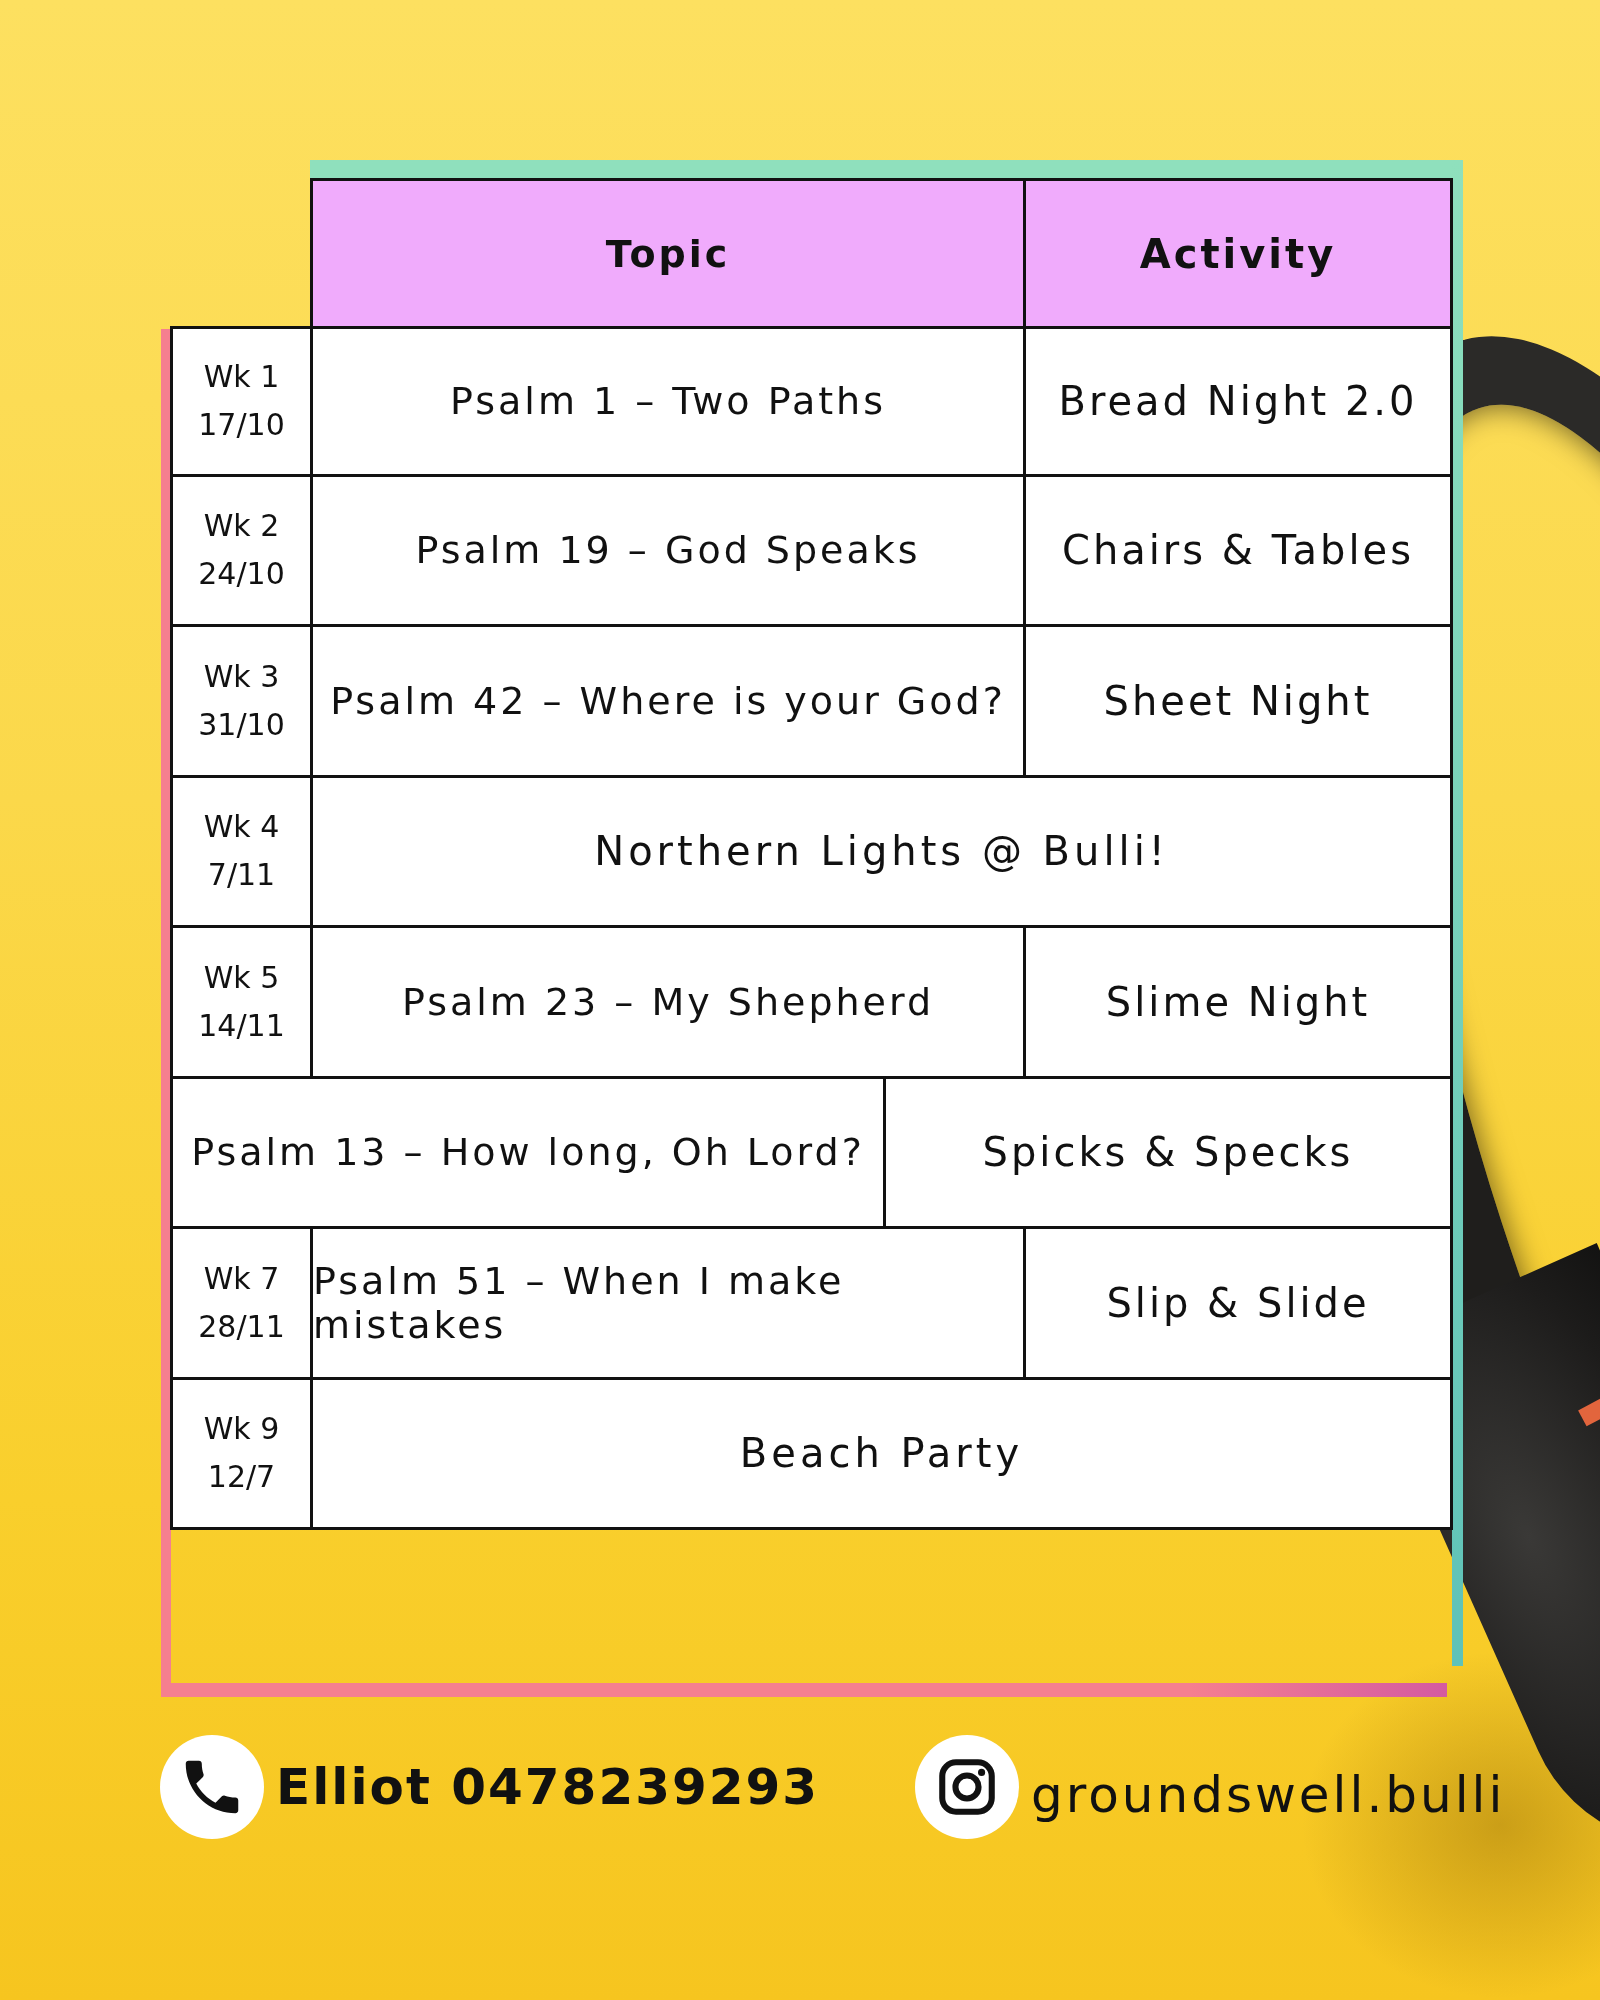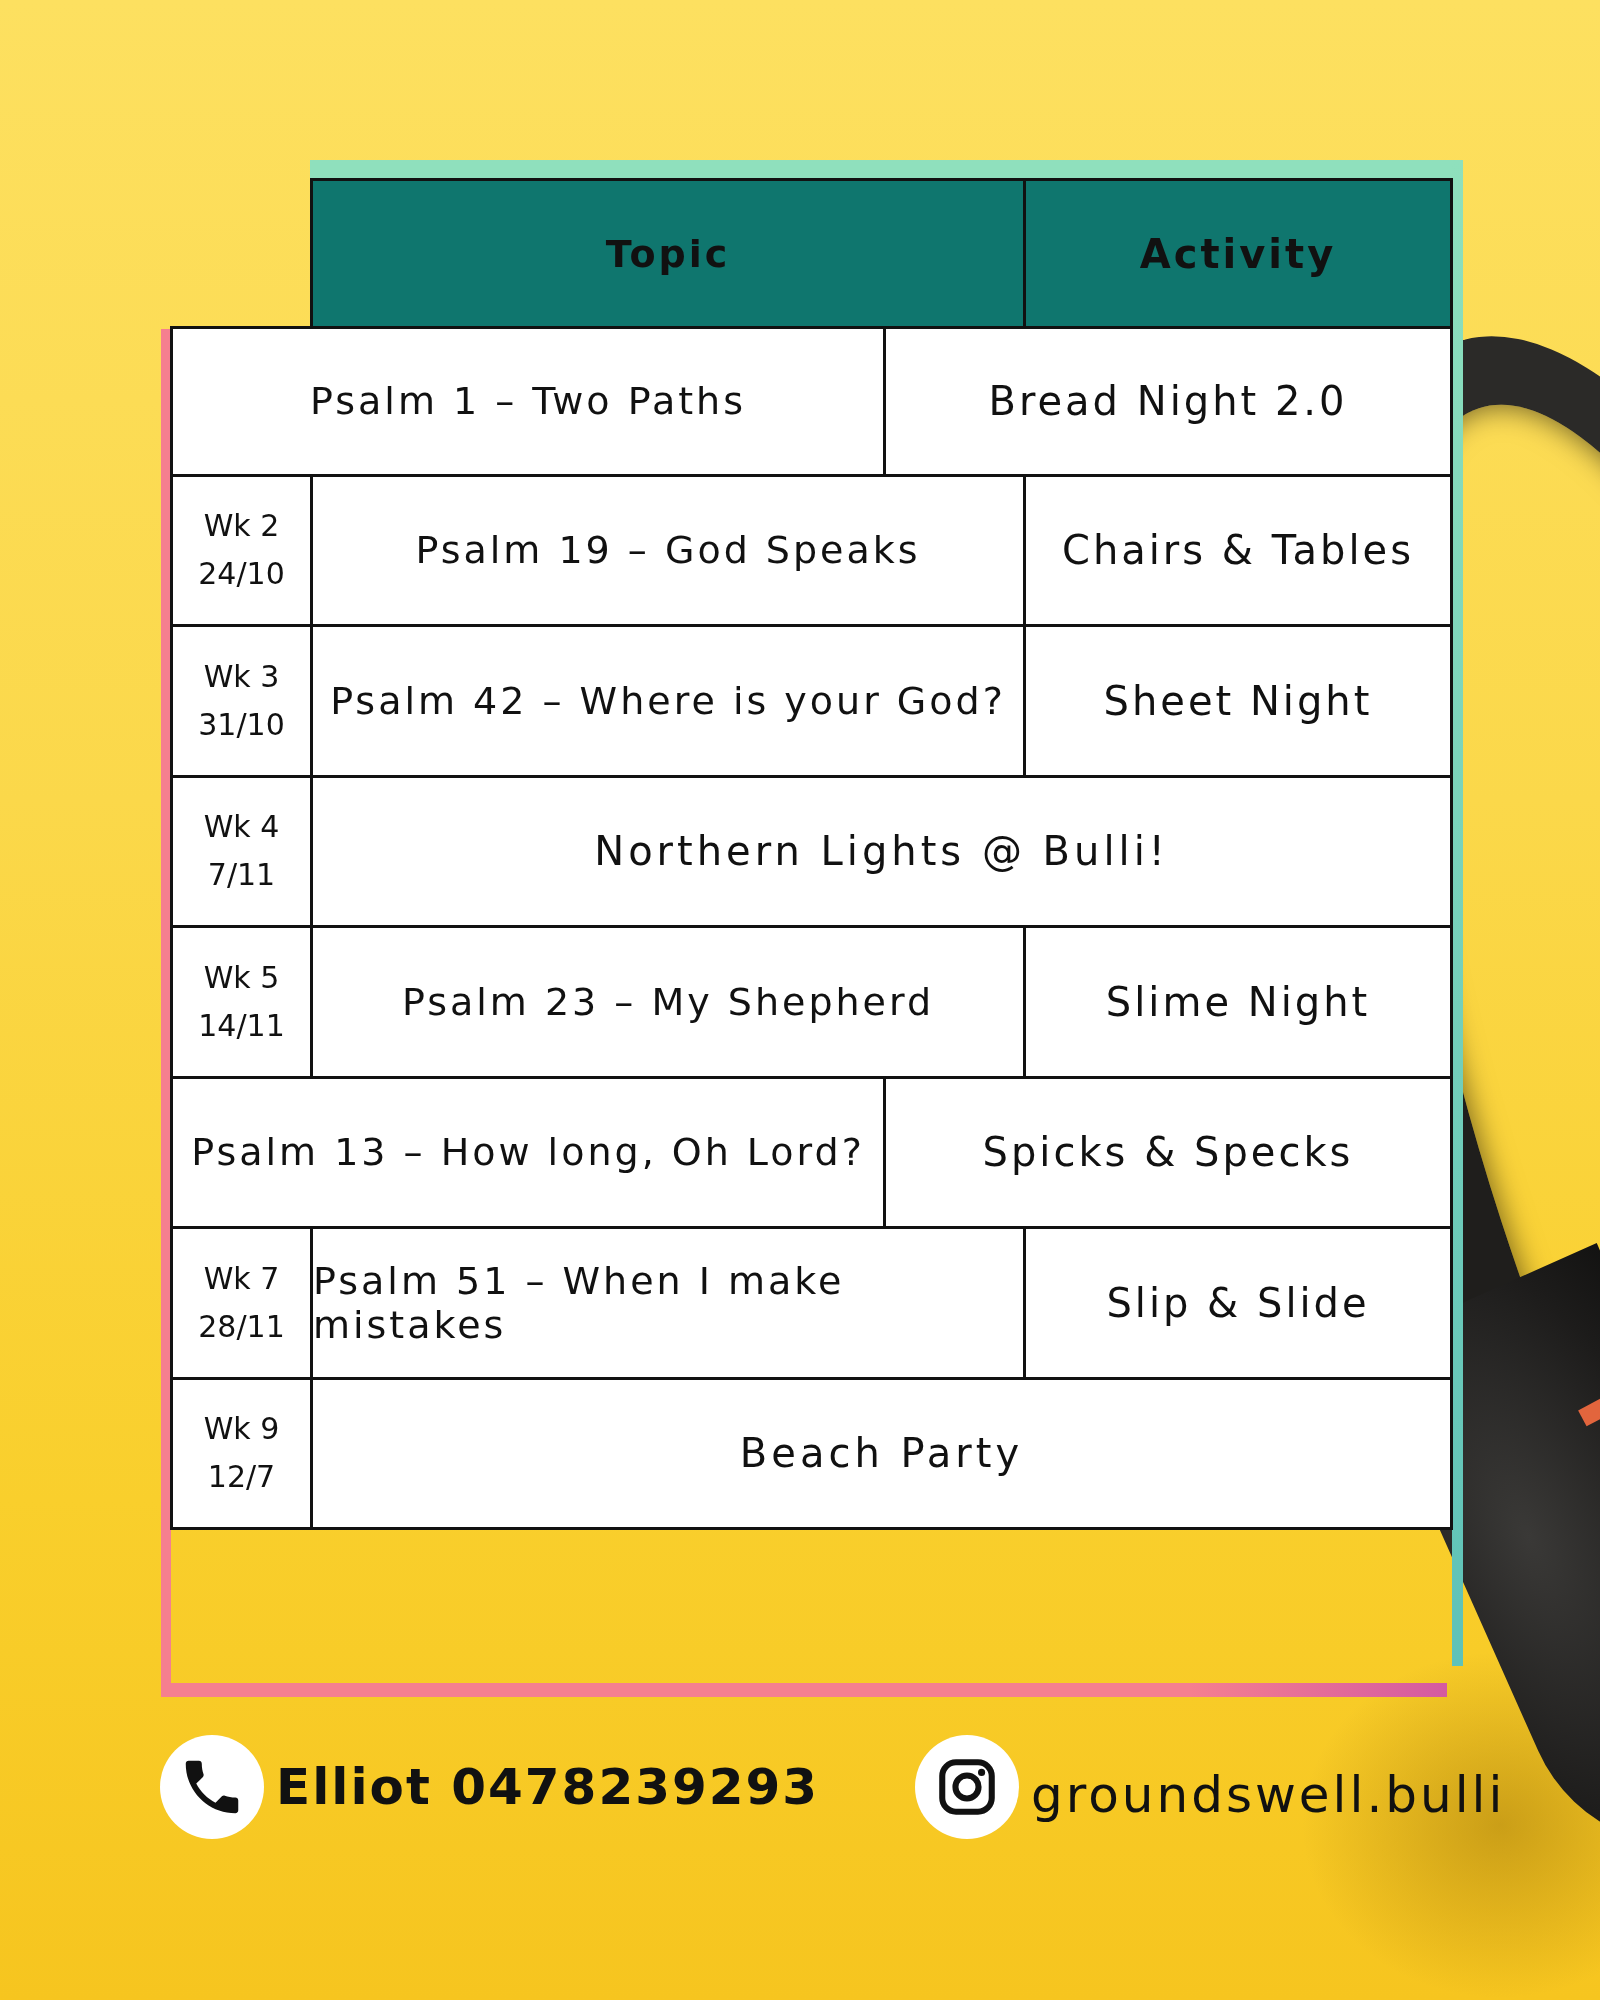--- a/index.html
+++ b/index.html
@@ -26,21 +26,21 @@
   }
   .headphone-accent { position:absolute; left:1580px; top:1400px; width:40px; height:18px; background:#e2653d; transform:rotate(-28deg); }
   .shadow-blob { position:absolute; left:1300px; top:1650px; width:400px; height:350px; background: radial-gradient(ellipse, rgba(120,80,0,.35), rgba(0,0,0,0) 70%); }
 
   .teal-bar-top { position:absolute; left:310px; top:160px; width:1152px; height:18px; background:#8fe0bd; }
   .teal-bar-right { position:absolute; left:1452px; top:160px; width:11px; height:1506px; background: linear-gradient(180deg,#8fe0bd,#5fc2b8); }
   .pink-bar-left { position:absolute; left:161px; top:329px; width:10px; height:1368px; background:#f57f8f; }
   .pink-bar-bottom { position:absolute; left:161px; top:1683px; width:1286px; height:14px; background: linear-gradient(90deg,#f57f8f 0%,#f57f8f 80%,#d45aa0 100%); }
 
   .table-wrap { position:absolute; left:170px; top:178px; width:1283px; height:1506px; }
-  .header { position:absolute; left:140px; top:0; width:1143px; height:151px; background:#0f766e; border:3px solid #111; box-sizing:border-box; display:flex; }
+  .header { position:absolute; left:140px; top:0; width:1143px; height:151px; background:#f0abfc; border:3px solid #111; box-sizing:border-box; display:flex; }
   .hcell { display:flex; align-items:center; justify-content:center; font-size:52px; font-weight:bold; letter-spacing:2px; }
   .hcell.topic { width:713px; border-right:3px solid #111; box-sizing:border-box; }
   .hcell.activity { flex:1; }
 
   .rows { position:absolute; left:0; top:148px; width:1283px; }
   .row { display:flex; height:150.5px; background:#fff; border:3px solid #111; border-top:none; box-sizing:border-box; }
   .row:first-child { border-top:3px solid #111; }
   .wk { width:140px; border-right:3px solid #111; box-sizing:border-box; display:flex; flex-direction:column; align-items:center; justify-content:center; font-size:30px; line-height:48px; }
   .topic { width:713px; border-right:3px solid #111; box-sizing:border-box; display:flex; align-items:center; justify-content:center; font-size:38px; letter-spacing:3px; }
   .activity { flex:1; display:flex; align-items:center; justify-content:center; font-size:40px; letter-spacing:3px; }
@@ -66,20 +66,24 @@
 <div class="pink-bar-left"></div>
 <div class="pink-bar-bottom"></div>
 
 <div class="table-wrap">
   <div class="header">
     <div class="hcell topic">Topic</div>
     <div class="hcell activity">Activity</div>
   </div>
   <div class="rows">
     <div class="row">
+      <div class="wk">
+          <span>Wk 1</span>
+          <span>17/10</span>
+        </div>
       <div class="topic">Psalm 1 – Two Paths</div>
       <div class="activity">Bread Night 2.0</div>
     </div>
     <div class="row">
       <div class="wk">
           <span>Wk 2</span>
           <span>24/10</span>
         </div>
       <div class="topic">Psalm 19 – God Speaks</div>
       <div class="activity">Chairs &amp; Tables</div>

